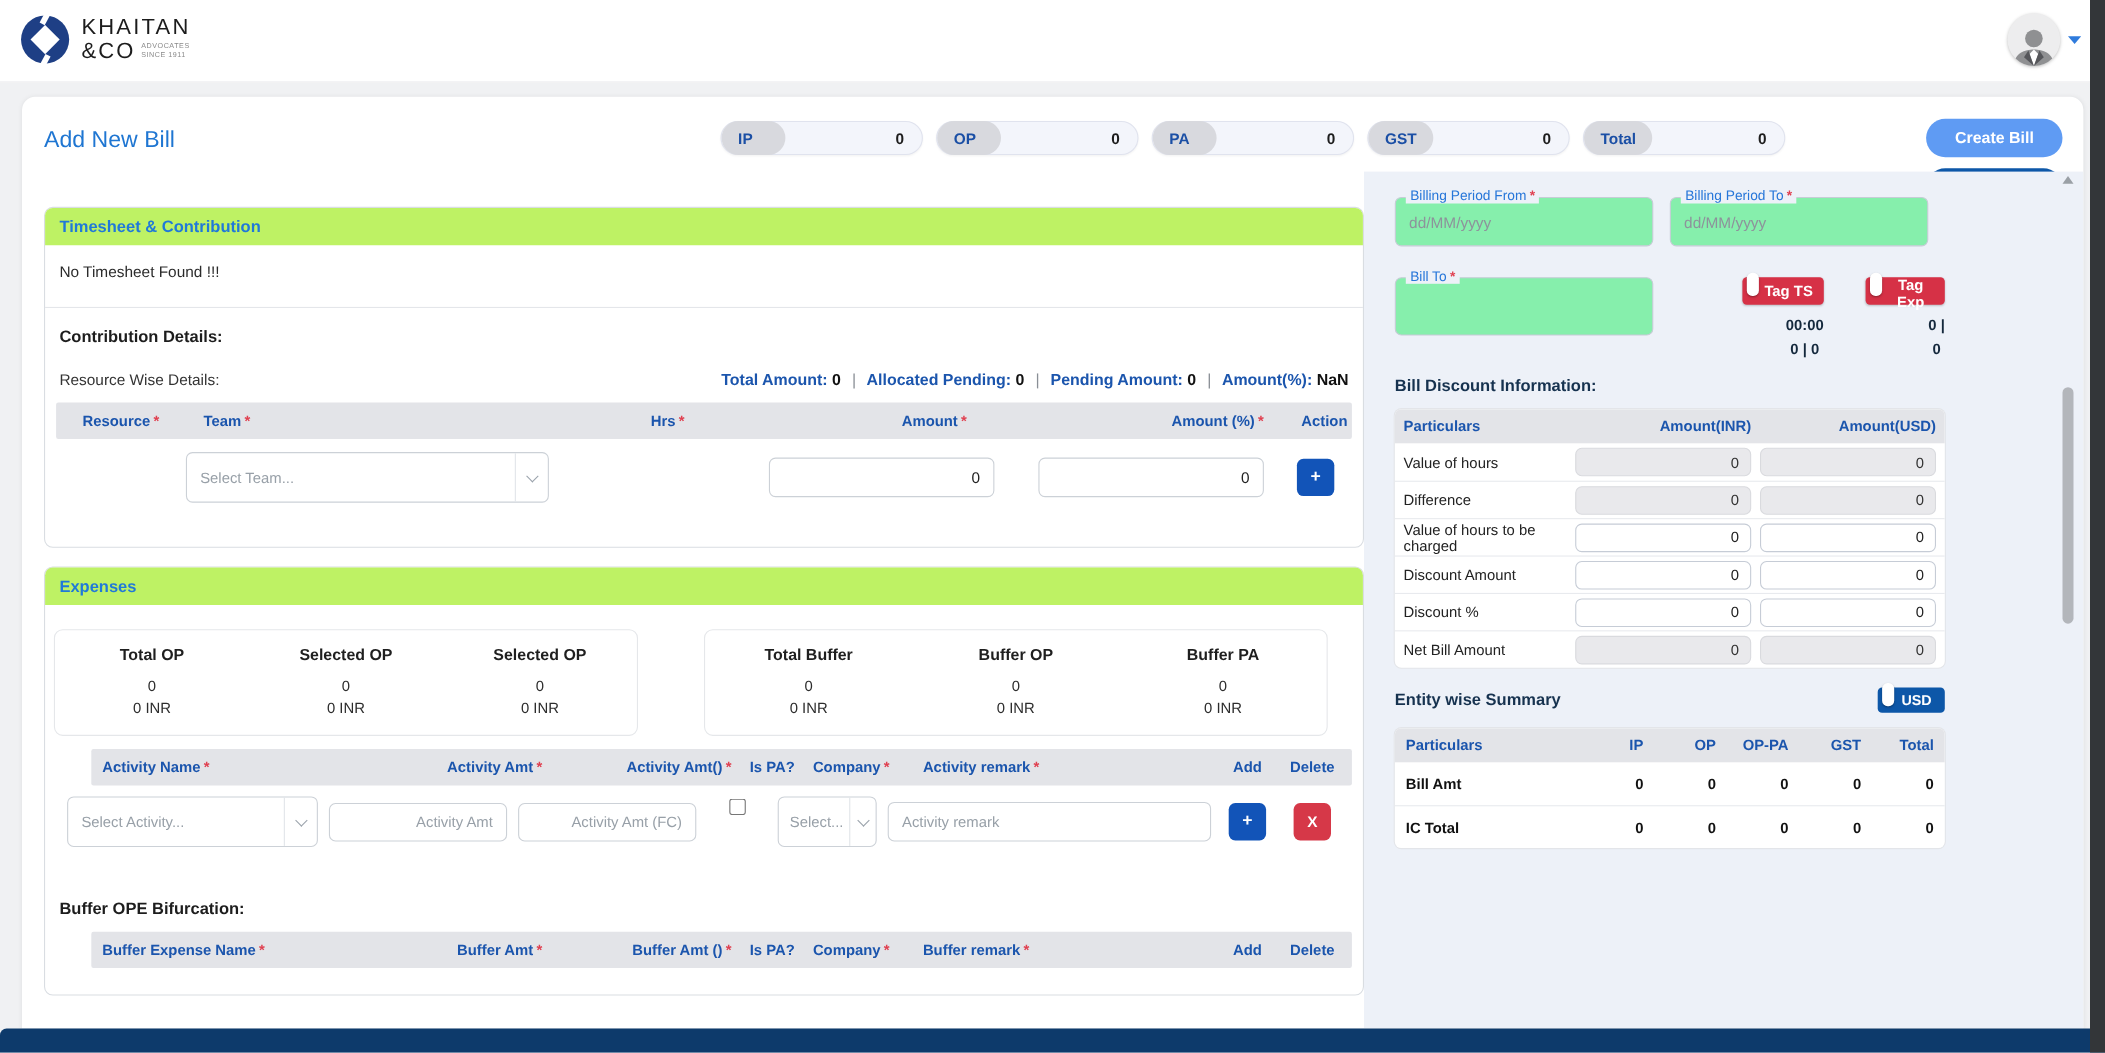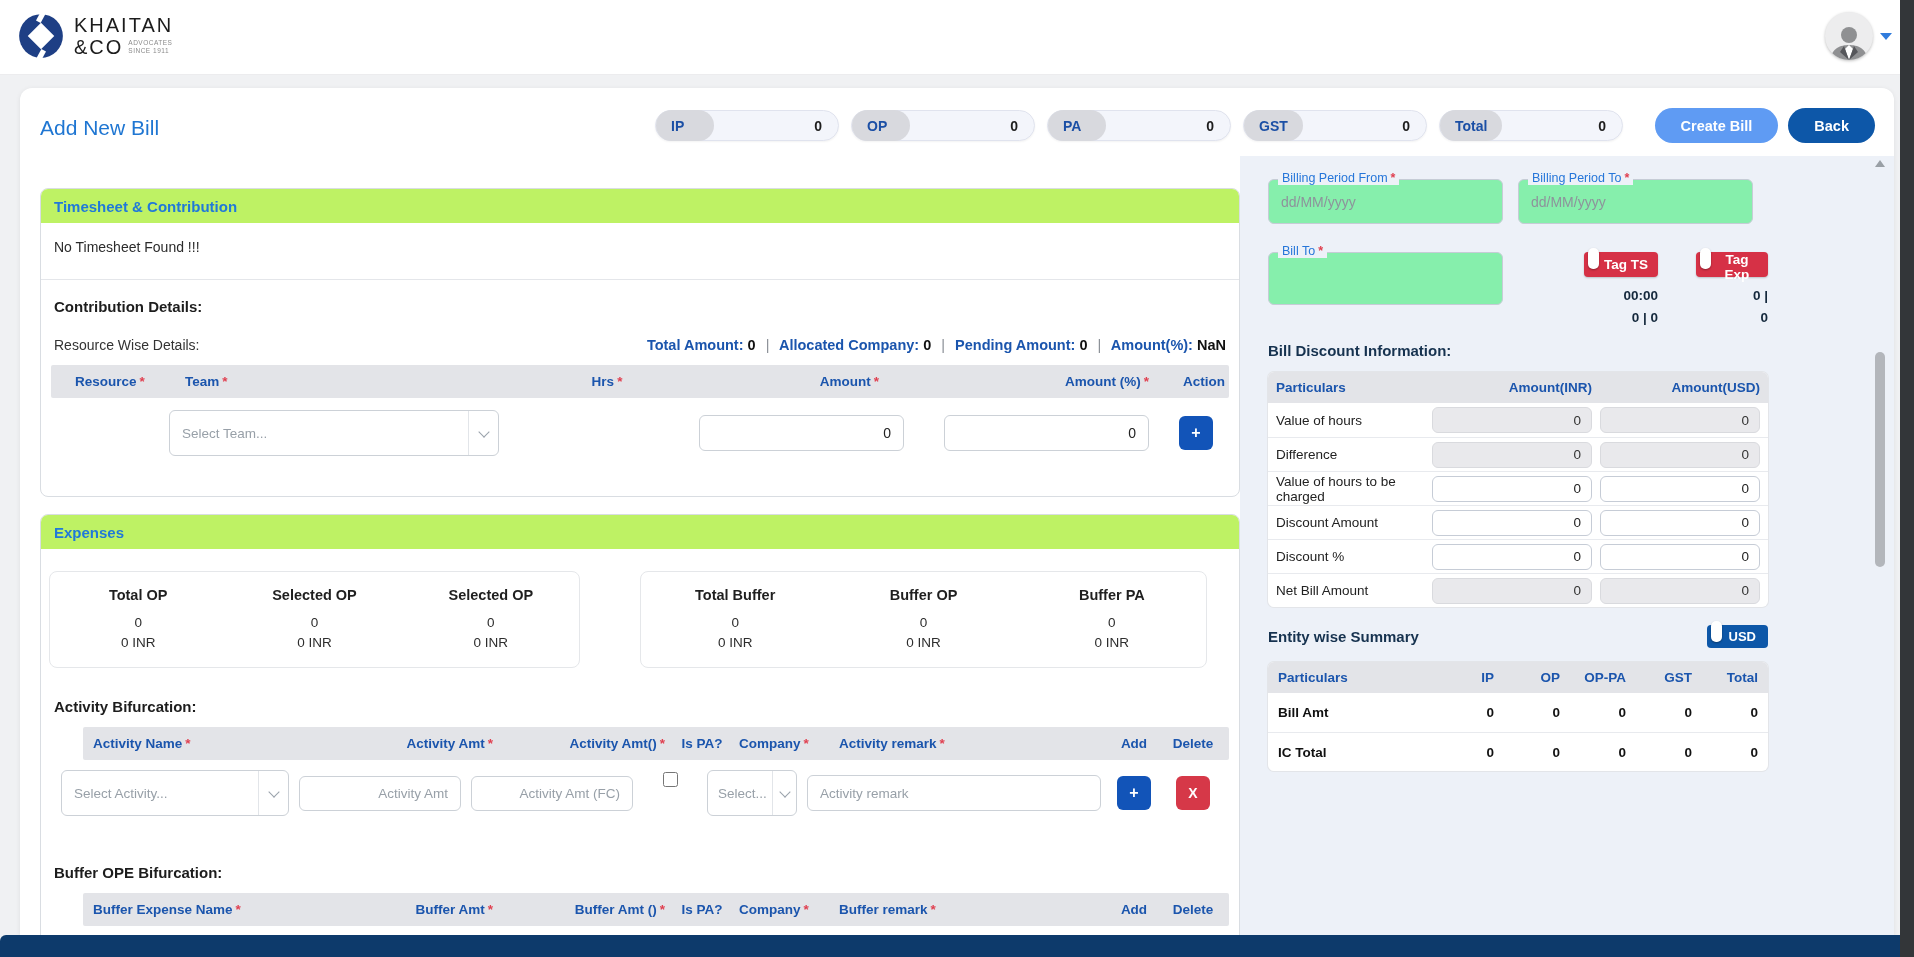--- a/index.html
+++ b/index.html
@@ -24,21 +24,21 @@
 
   
   .card { position:absolute; left:20px; top:88px; width:1874px; height:847px; background:#ffffff; border-radius:12px 12px 0 0; box-shadow:0 1px 5px rgba(0,0,0,.08); overflow:hidden; z-index:4; }
 
   .card-head { position:relative; height:68px; }
   .page-title { position:absolute; left:20px; top:28px; font-size:21px; color:#1f76d2; font-weight:500; }
   .badges { position:absolute; left:635px; top:22px; display:flex; gap:12px; }
   .badge { width:184px; height:31px; background:#f3f5fb; border:1px solid #e0e3ee; border-radius:16px; display:flex; align-items:center; justify-content:space-between; box-shadow:0 1px 2px rgba(0,0,0,.05); }
   .badge-label { background:#d8d9de; border-radius:16px; height:31px; min-width:58px; padding:0 15px; display:flex; align-items:center; color:#1b4fa5; font-weight:bold; font-size:14px; }
   .badge-count { padding-right:16px; font-weight:bold; color:#1d1d1d; font-size:14px; }
-  .head-buttons { position:absolute; right:19px; top:20px; display:flex; gap:10px; }
+  .head-buttons { position:absolute; right:19px; top:20px; display:flex; gap:10px;flex-direction:column; }
   .btn-pill { height:35px; border:none; border-radius:18px; padding:0 26px; font-size:14.5px; font-weight:bold; color:#fff; cursor:pointer; font-family:"Liberation Sans",sans-serif; }
   .btn-create { background:#5f9bf3; }
   .btn-back { background:#0d57a8; }
 
   .content { position:absolute; top:68px; left:0; right:0; bottom:0; display:flex; }
   .left-col { width:1220px; padding:32px 0 0 20px; }
   .right-col { flex:1; background:#edf1f8; padding:13px 0 0 28px; position:relative; }
   .rc-inner { width:500px; }
 
   
@@ -106,21 +106,21 @@
   .ffield input, .ffield textarea { border:none; outline:none; width:100%; height:100%; background:transparent; padding:10px 12px; font-size:14px; color:#333; border-radius:6px; resize:none; font-family:"Liberation Sans",sans-serif; }
   .ffield input::placeholder { color:#8d939b; }
   .f-date { width:235px; height:45px; }
   .rc-row2 { display:flex; margin-top:28px; width:500px; }
   .f-billto { width:235px; height:53px; }
   .tag-block { display:flex; flex-direction:column; align-items:flex-end; }
   .tag-ts-block { margin-left:70px; width:85px; }
   .tag-exp-block { margin-left:auto; width:72px; }
   .tag-btn { position:relative; background:#d63146; color:#fff; border:none; border-radius:4px; height:25px; padding:0 10px 0 20px; font-weight:bold; font-size:13.5px; cursor:pointer; font-family:"Liberation Sans",sans-serif; box-shadow:0 1px 2px rgba(0,0,0,.2); }
   .knob { position:absolute; left:4px; top:-4px; width:11px; height:21px; background:#fff; border-radius:5px; box-shadow:0 1px 2px rgba(0,0,0,.35); }
-  .tag-nums { text-align:right; font-weight:bold; color:#14283c; font-size:13.5px; margin-top:8px; line-height:1.6; }
+  .tag-nums { text-align:center; font-weight:bold; color:#14283c; font-size:13.5px; margin-top:8px; line-height:1.6; }
 
   .rc-section-title { margin-top:14px; font-size:15px; font-weight:bold; color:#16324f; }
   .disc-table { margin-top:13px; width:500px; border-radius:6px; box-shadow:0 0 0 1px #e3e5e9; background:#fff; overflow:hidden; }
   .disc-grid { display:grid; grid-template-columns:1fr 160px 160px; gap:8px; align-items:center; padding:0 8px; }
   .disc-head { background:#e3e4e8; height:31px; }
   .disc-head .hcell { font-size:13.5px; font-weight:bold; color:#1b55ad; }
   .disc-row { height:34px; }
   .disc-row + .disc-row { border-top:1px solid #e8eaee; }
   .disc-row .rlabel { font-size:13.5px; color:#222; }
   .d-input { height:26px; width:100%; border-radius:6px; text-align:right; padding:0 10px; font-size:13.5px; outline:none; font-family:"Liberation Sans",sans-serif; }
@@ -218,21 +218,21 @@
         <div class="panel-head">Timesheet &amp; Contribution</div>
         <div class="ts-empty">No Timesheet Found !!!</div>
         <div class="divider"></div>
         <div class="contrib-title">Contribution Details:</div>
         <div class="resource-row">
           <span class="resource-label">Resource Wise Details:</span>
           <span class="totals">
             <span class="t-label">Total Amount:</span>
             <span class="t-value">0</span>
             <span class="pipe">|</span>
-            <span class="t-label">Allocated Company:</span>
+            <span class="t-label">Allocated Pending:</span>
             <span class="t-value">0</span>
             <span class="pipe">|</span>
             <span class="t-label">Pending Amount:</span>
             <span class="t-value">0</span>
             <span class="pipe">|</span>
             <span class="t-label">Amount(%):</span>
             <span class="t-value">NaN</span>
           </span>
         </div>
 
@@ -294,21 +294,20 @@
               <div class="inr">0 INR</div>
             </div>
             <div class="exp-item">
               <div class="lbl">Buffer PA</div>
               <div class="val">0</div>
               <div class="inr">0 INR</div>
             </div>
           </div>
         </div>
 
-        <div class="bif-title">Activity Bifurcation:</div>
         <div class="bif-table">
           <div class="bif-grid bif-head">
             <span class="hcell al-l"><span>Activity Name</span><span class="req">*</span></span>
             <span class="hcell al-r"><span>Activity Amt</span><span class="req">*</span></span>
             <span class="hcell al-r"><span>Activity Amt()</span><span class="req">*</span></span>
             <span class="hcell al-c">Is PA?</span>
             <span class="hcell al-l"><span>Company</span><span class="req">*</span></span>
             <span class="hcell al-l"><span>Activity remark</span><span class="req">*</span></span>
             <span class="hcell al-c">Add</span>
             <span class="hcell al-c">Delete</span>

